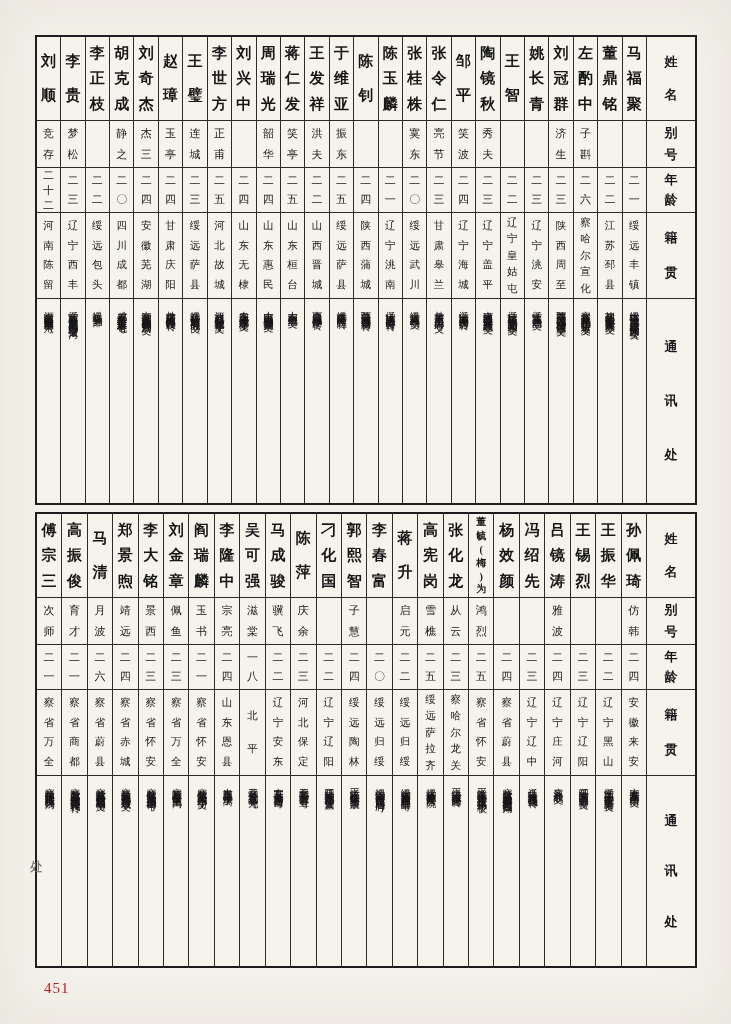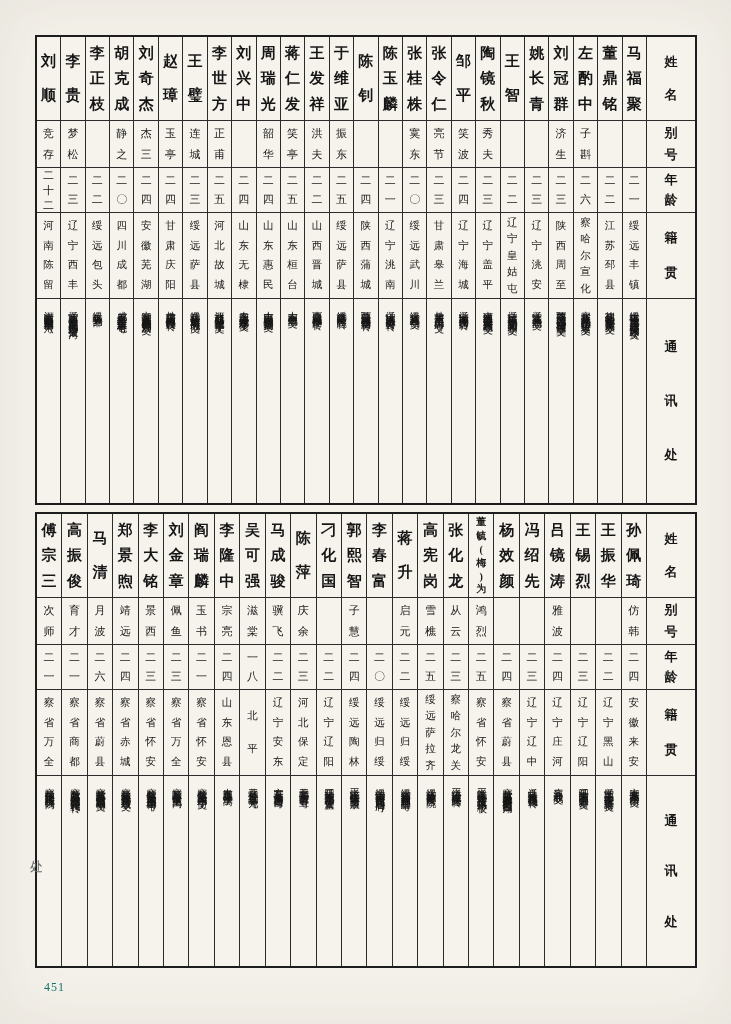--- a/index.html
+++ b/index.html
@@ -55,21 +55,21 @@
   }
   .hcell{font-weight:bold;font-size:13px;}
   .hcell.cell-address{
     display:flex;flex-direction:column;
     align-items:center;justify-content:space-evenly;
     writing-mode:horizontal-tb;letter-spacing:0;
     padding:0;
   }
   .page-number{
     position:absolute;left:44px;top:980px;
-    font-size:12px;letter-spacing:1px;color:#0f766e;
+    font-size:15px;letter-spacing:1px;color:#b91c1c;
   }
   .margin-mark{
     position:absolute;left:30px;top:858px;
     font-size:13px;color:#6a6a66;
   }
 </style>
 </head>
 <body>
 
 <div class="page">

